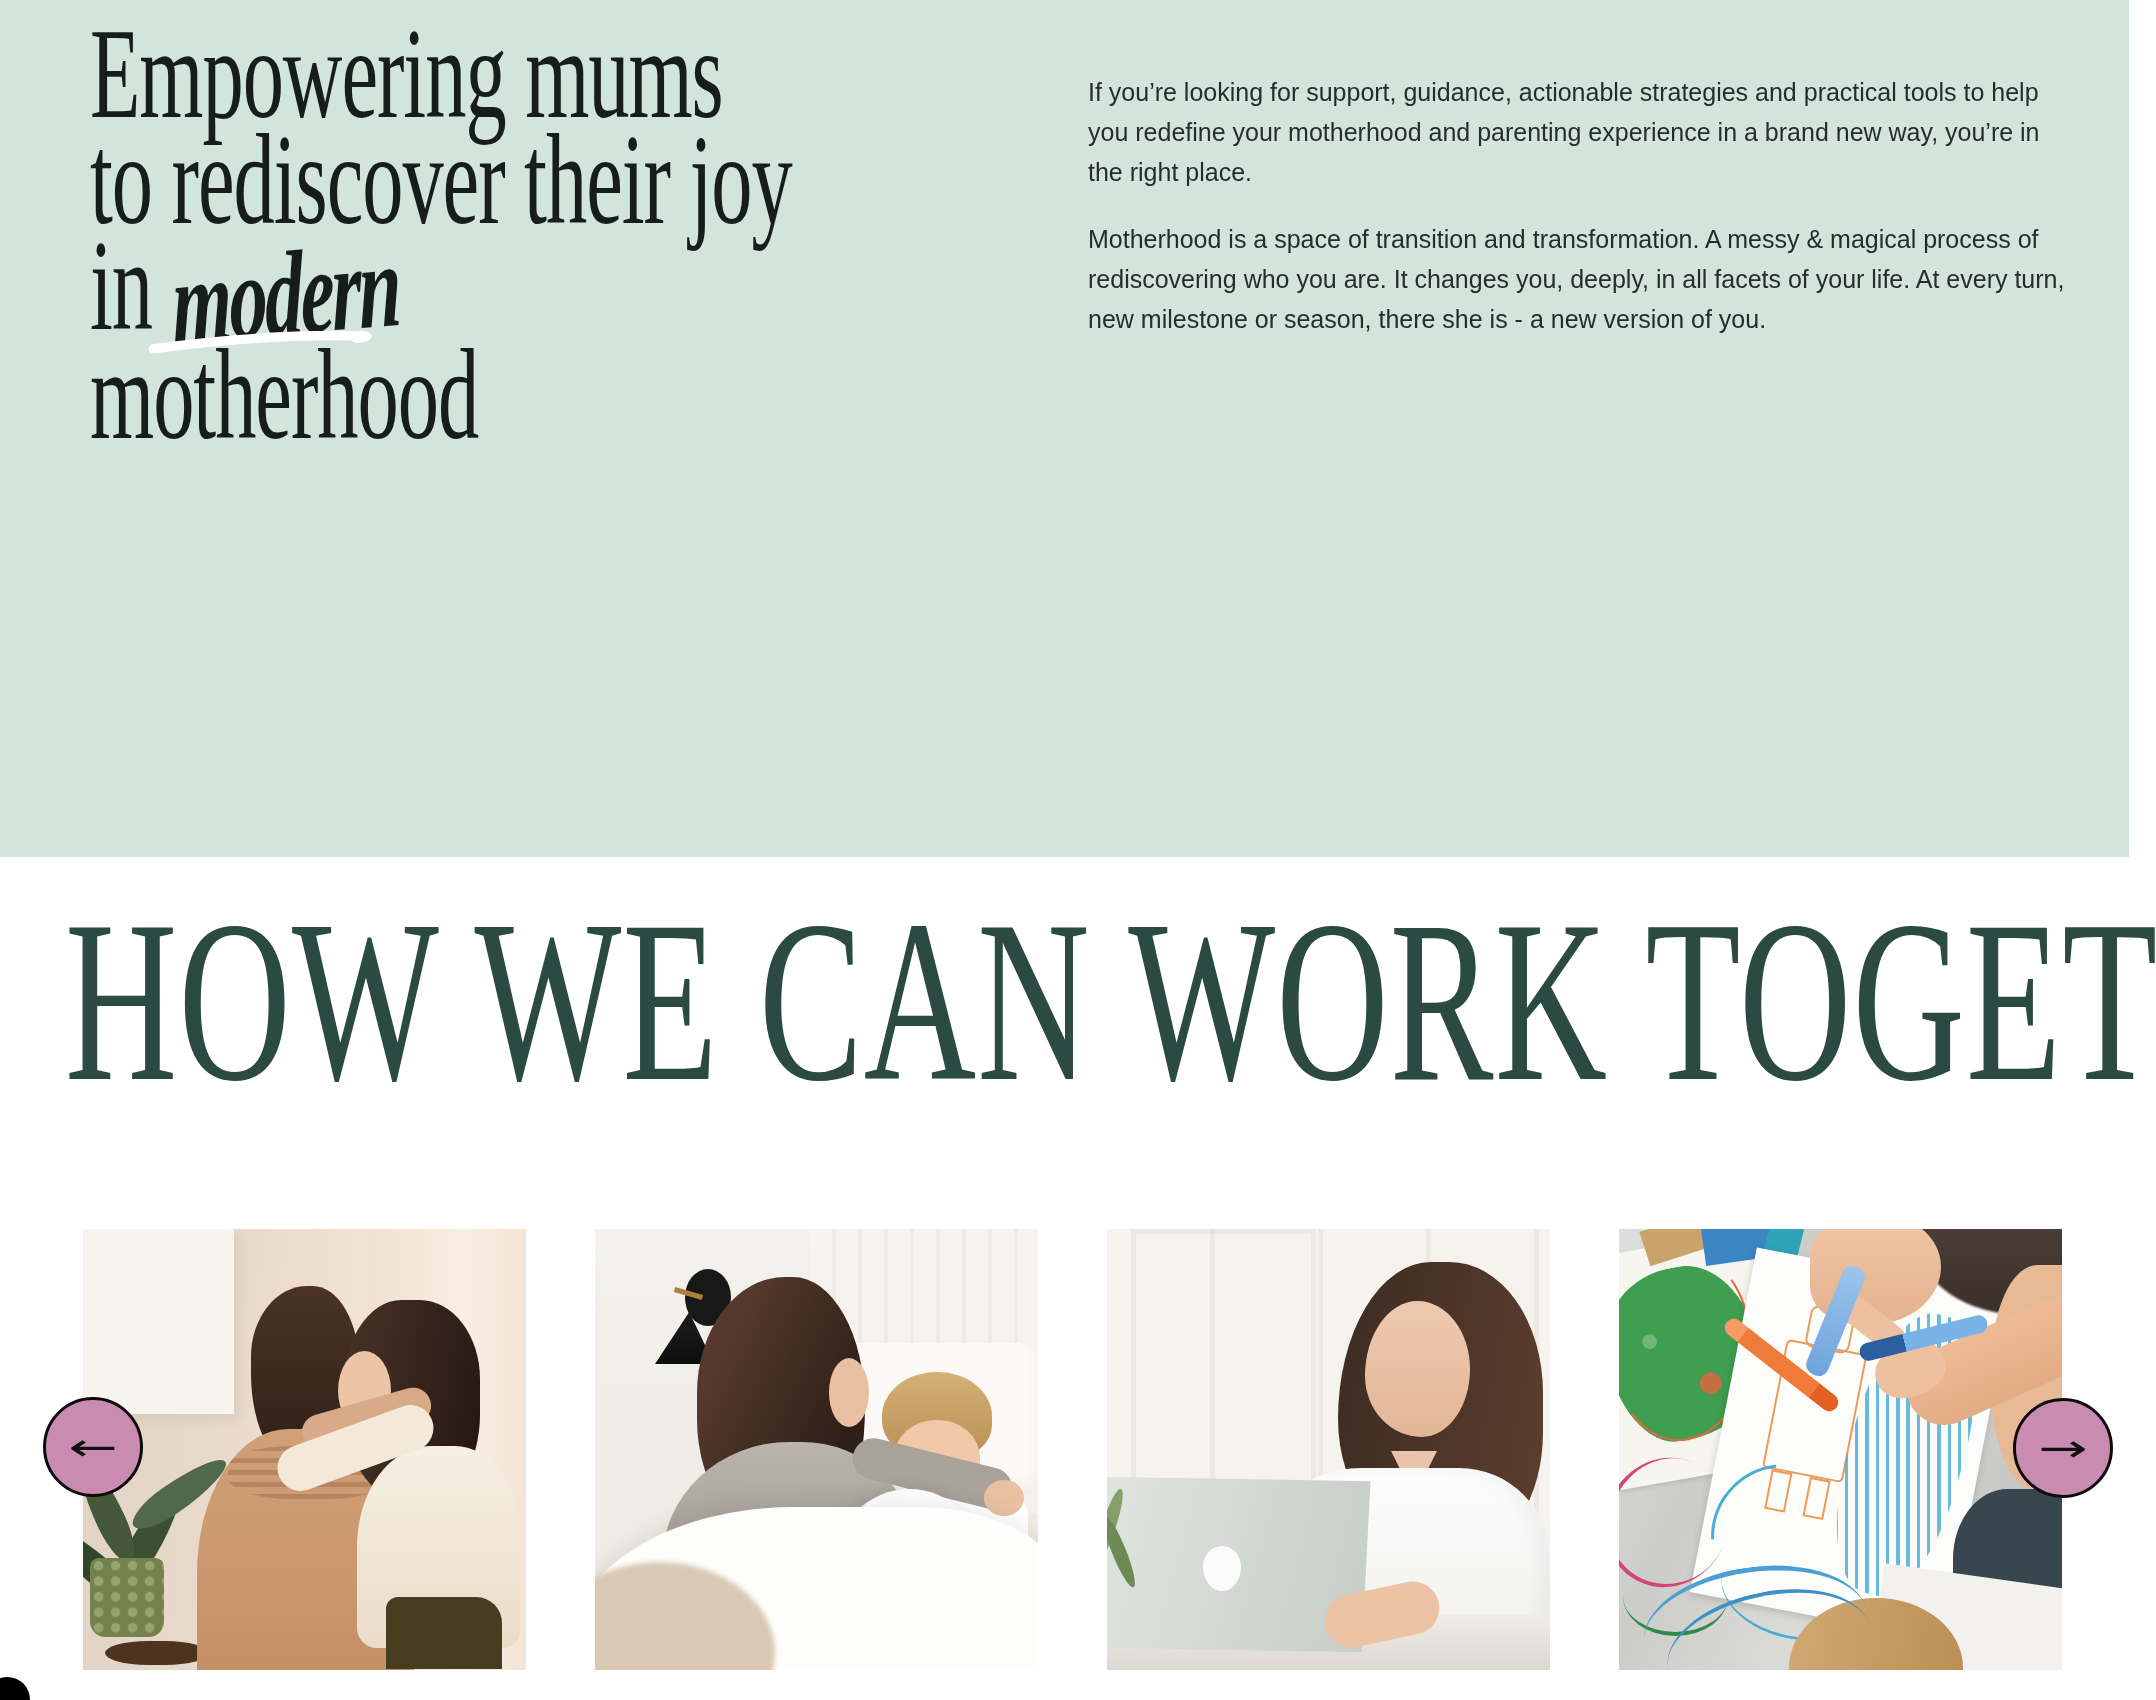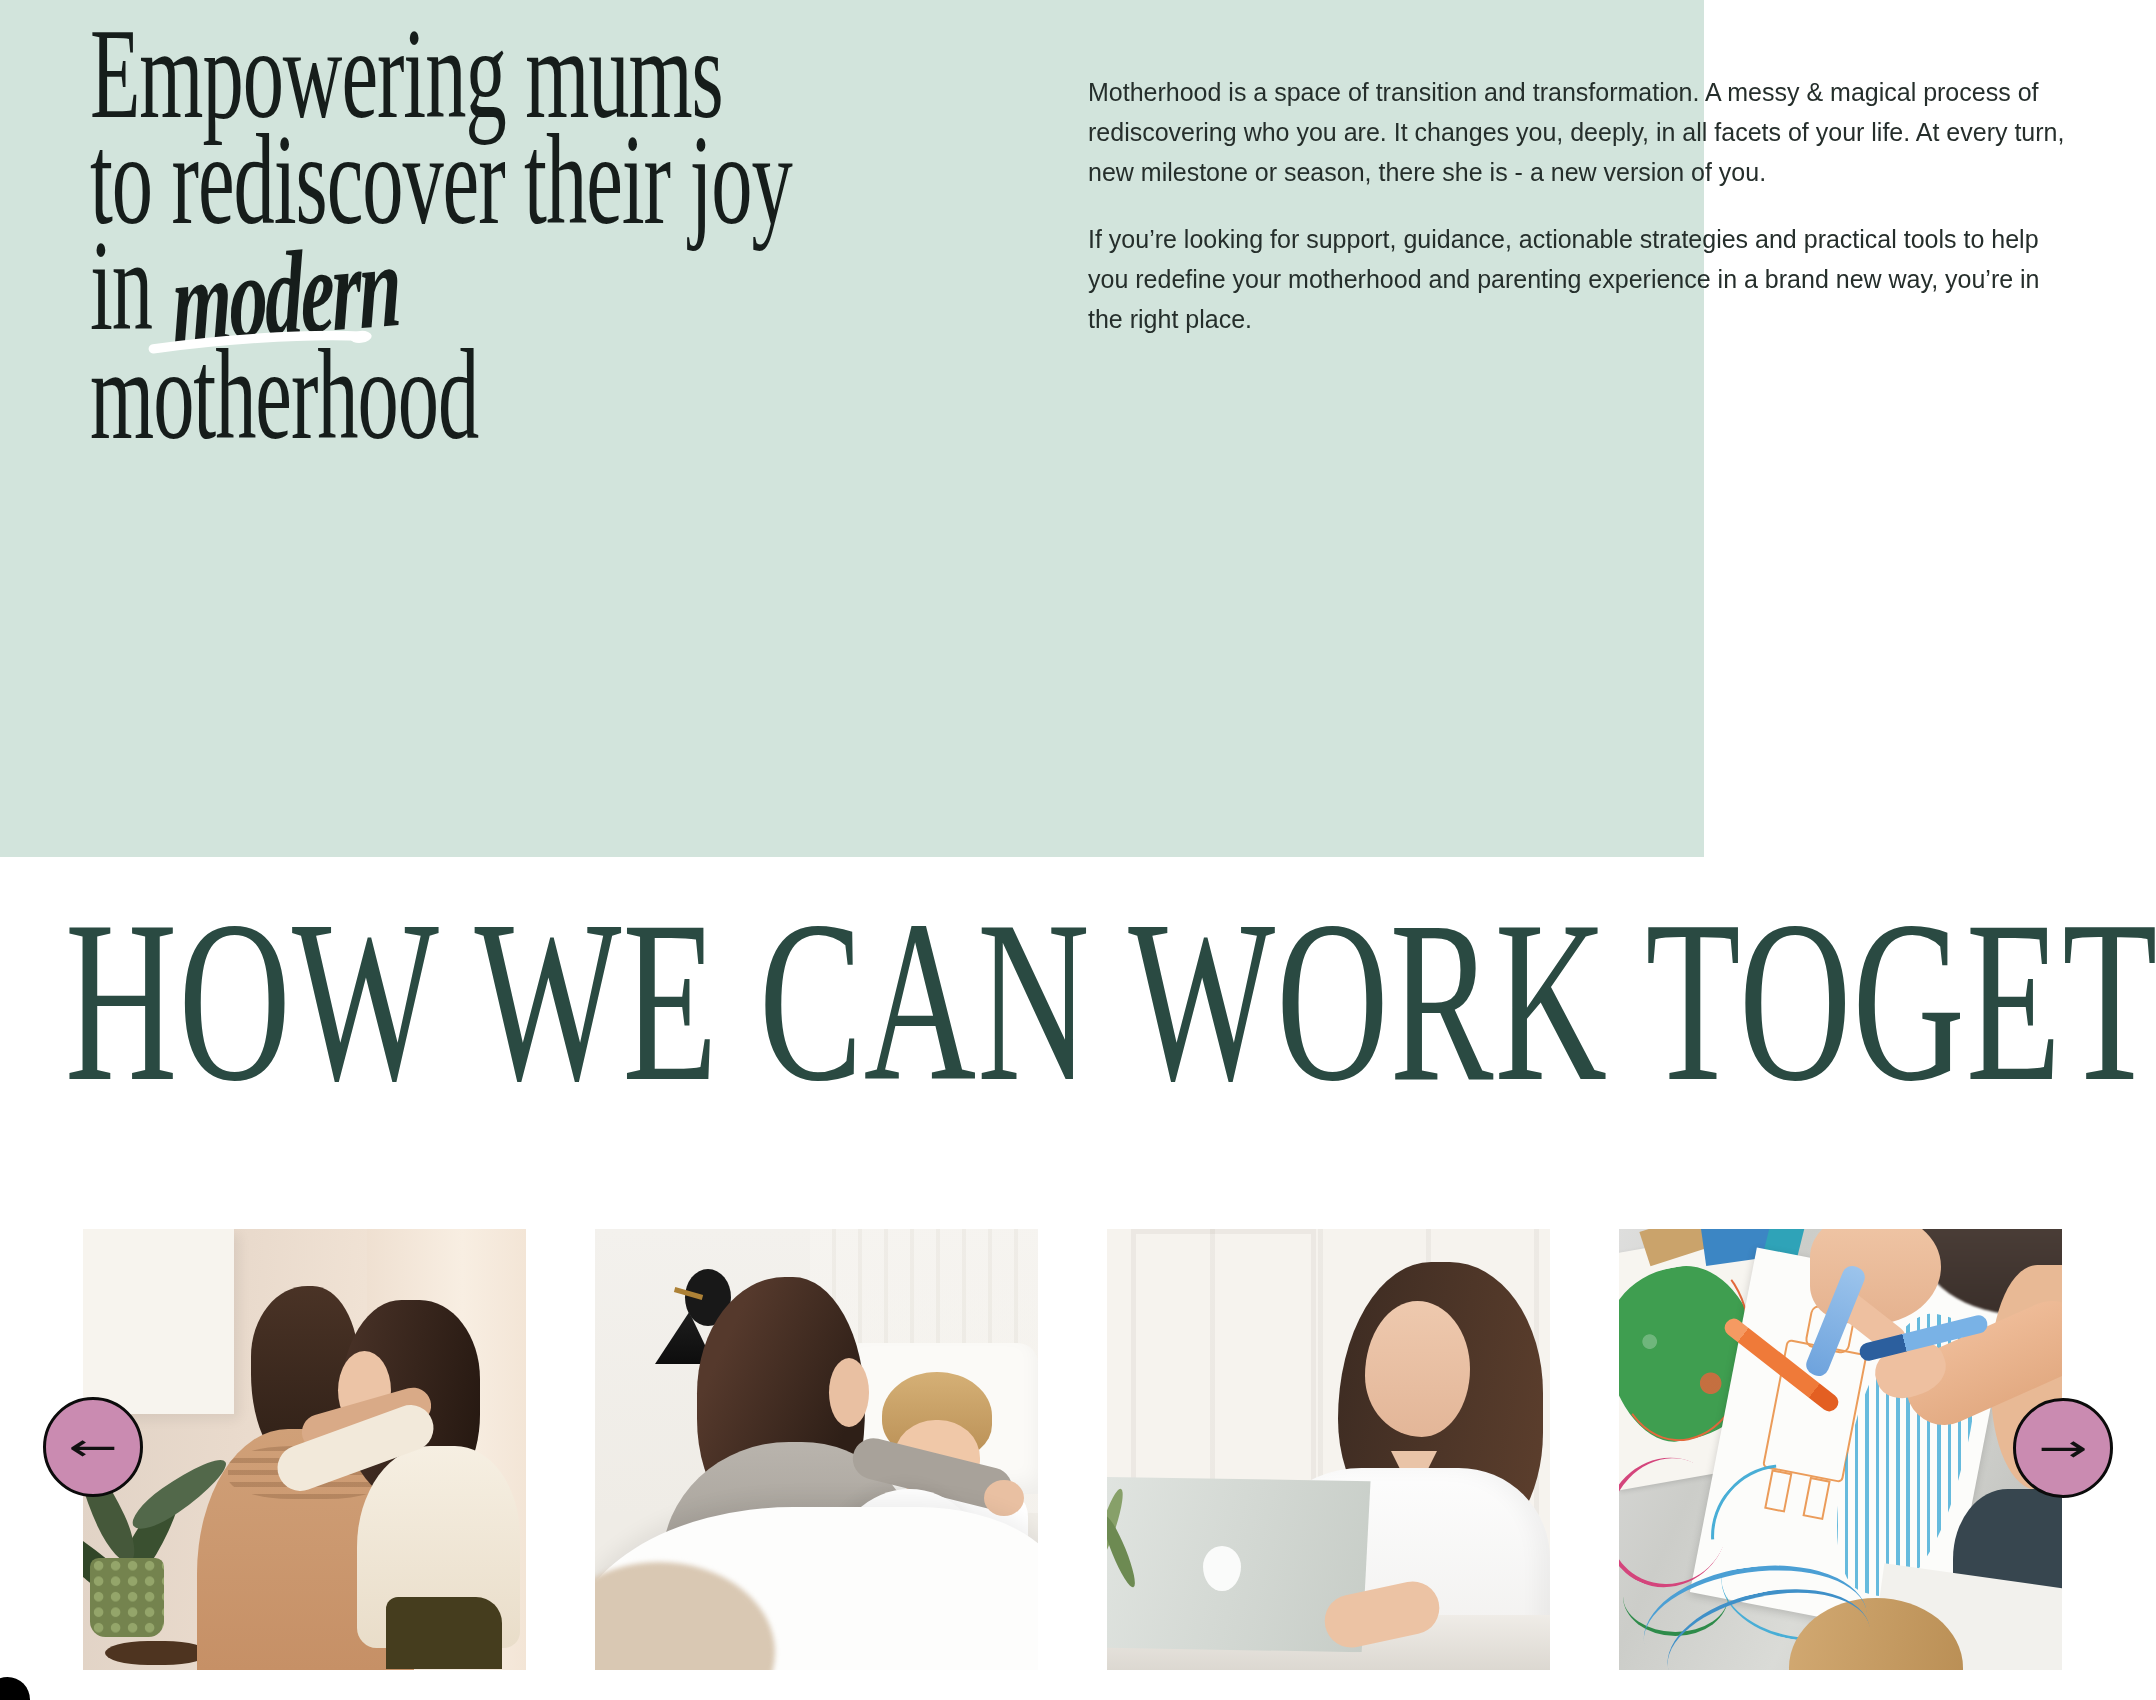--- a/index.html
+++ b/index.html
@@ -3,21 +3,21 @@
 <meta charset="utf-8">
 <style>
   * { margin:0; padding:0; box-sizing:border-box; }
   html,body { background:#ffffff; }
   .page {
     position:relative; width:2157px; height:1701px; overflow:hidden;
     background:#ffffff; font-family:"Liberation Sans", sans-serif;
   }
   
   .hero {
-    position:absolute; left:0; top:0; width:1704px; height:857px;
+    position:absolute; left:0; top:0; width:2129px; height:857px;
     background:#d2e4dc;
   }
   .hero-heading {
     position:absolute; left:90px; top:20.6px;
     font-family:"Liberation Serif", serif; font-weight:400;
     font-size:129px; line-height:106px; letter-spacing:-1.7px;
     color:#161d1b; white-space:nowrap;
     transform:scaleX(0.64); transform-origin:0 0;
   }
   .hero-heading .script {
@@ -202,22 +202,22 @@
       <div>Empowering mums</div>
       <div>to rediscover their joy</div>
       <div><span>in </span><span class="script">modern</span></div>
       <div>motherhood</div>
     </h1>
     <svg class="swoosh" viewBox="0 0 280 40">
       <path d="M8 28 C 80 18, 180 10, 252 13" stroke="#ffffff" stroke-width="11" fill="none" stroke-linecap="round"></path>
       <ellipse cx="252" cy="14" rx="13" ry="7" fill="#ffffff" transform="rotate(-6 252 14)"></ellipse>
     </svg>
     <div class="hero-intro">
+      <p>If you’re looking for support, guidance, actionable strategies and practical tools to help you redefine your motherhood and parenting experience in a brand new way, you’re in the right place.</p>
       <p>Motherhood is a space of transition and transformation. A messy &amp; magical process of rediscovering who you are.  It changes you, deeply, in all facets of your life. At every turn, new milestone or season, there she is - a new version of you.</p>
-      <p>If you’re looking for support, guidance, actionable strategies and practical tools to help you redefine your motherhood and parenting experience in a brand new way, you’re in the right place.</p>
     </div>
   </section>
 
   <section>
     <h2 class="work-heading">HOW WE CAN WORK TOGETHER</h2>
 
     <div class="carousel">
 
       <figure class="slide s1" aria-label="Two women embracing in a warm hug beside sheer curtains, with a green plant in a bobbled pot">
         <div class="curtain"></div>

